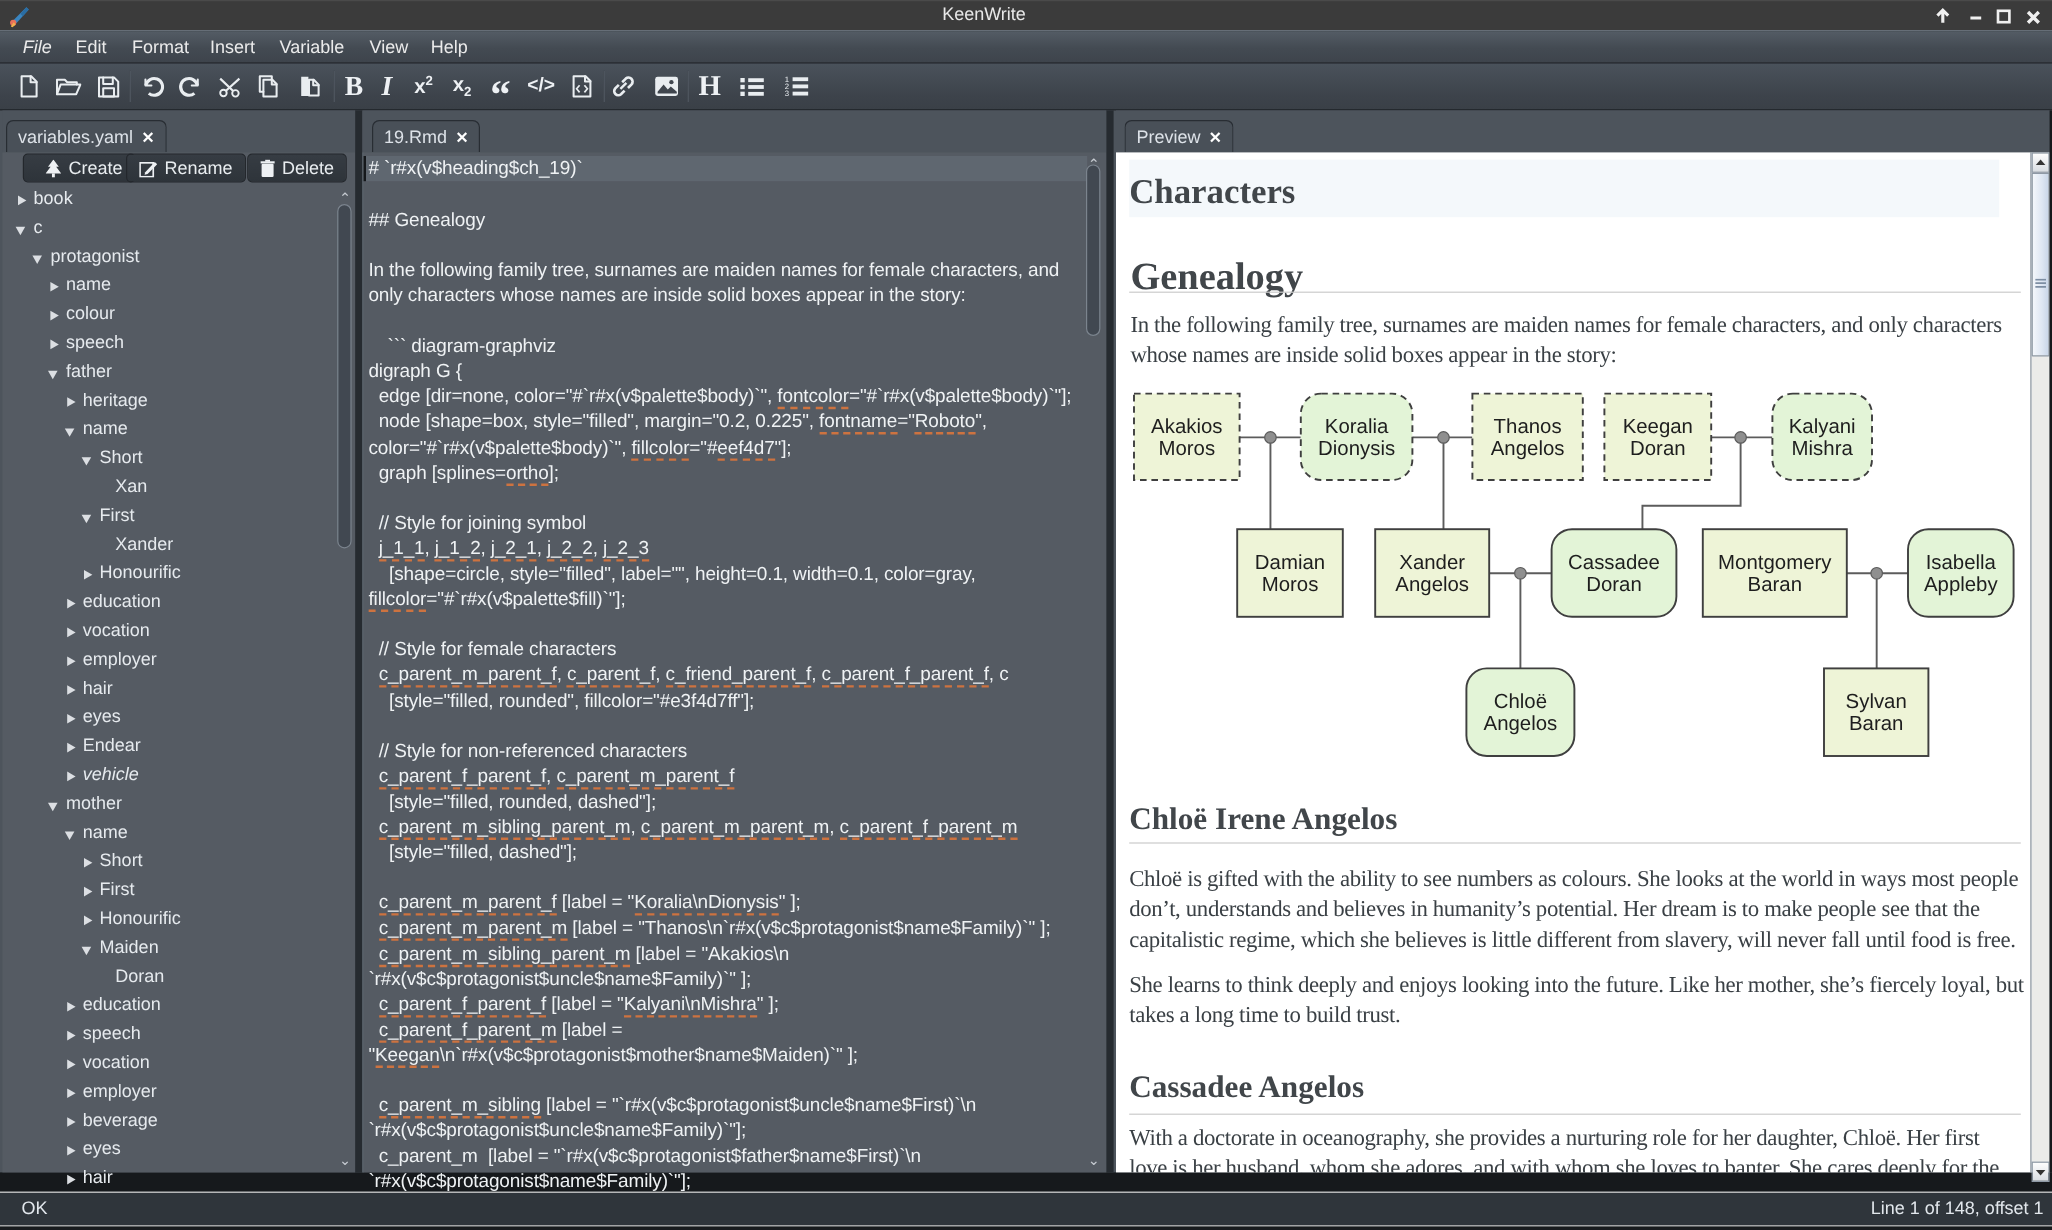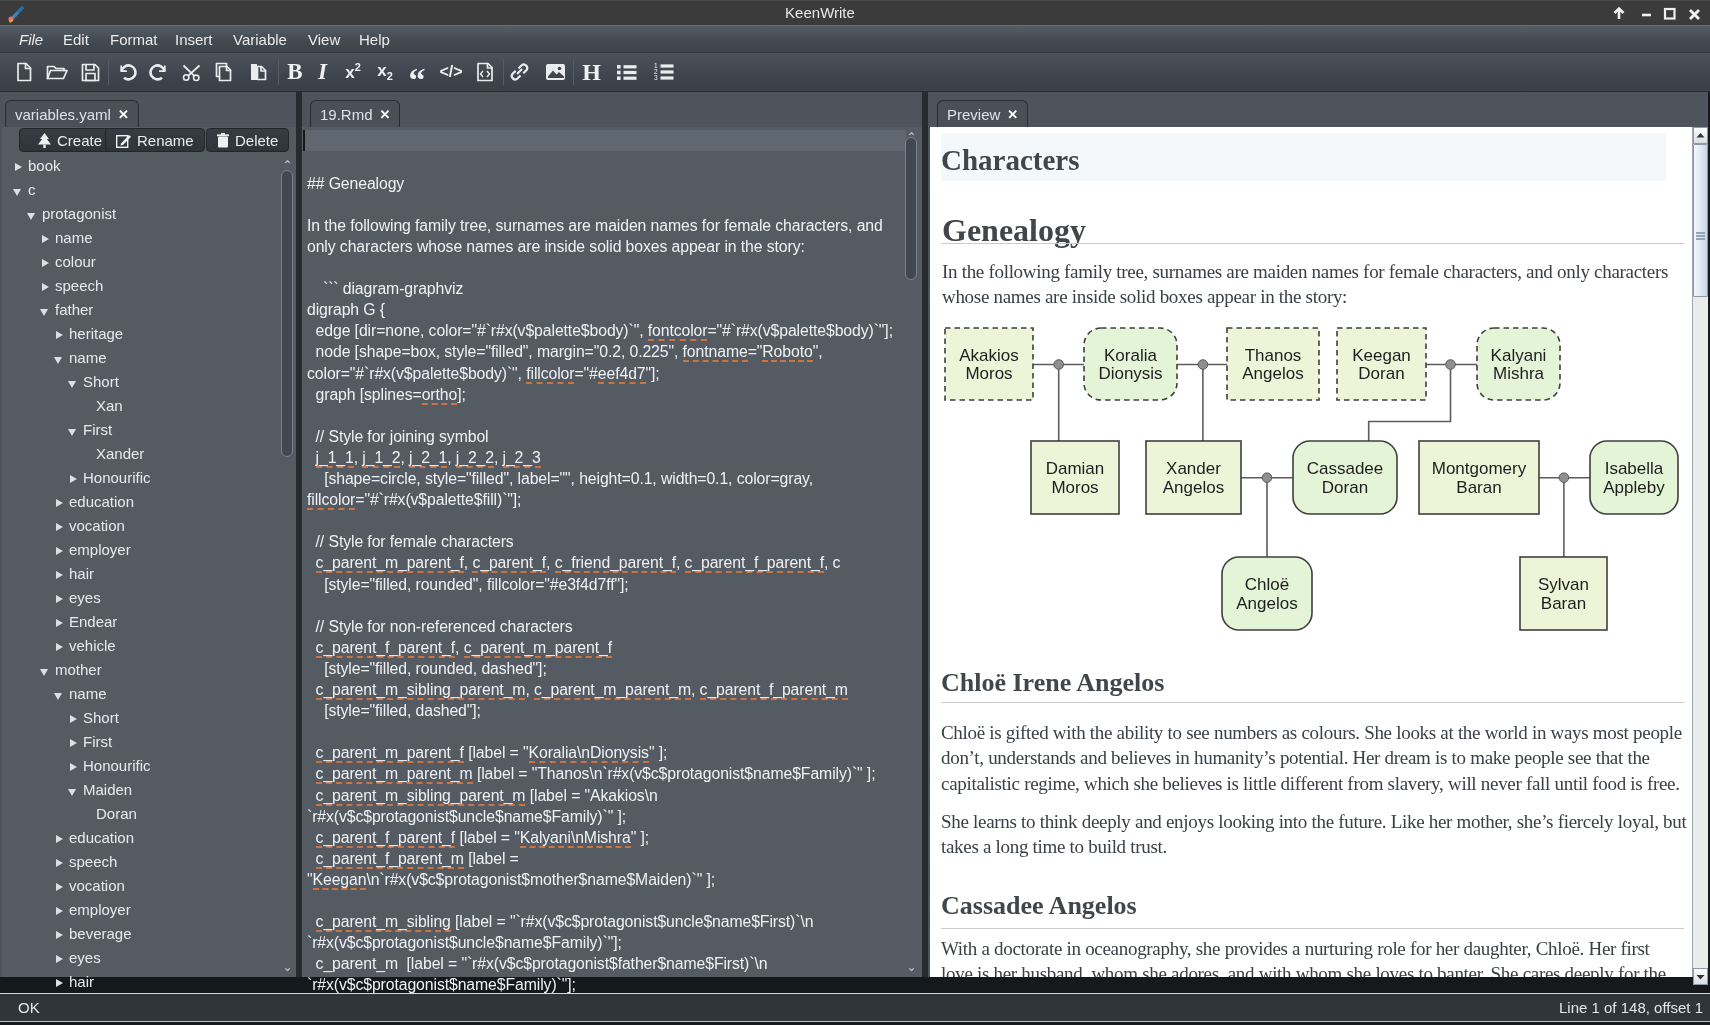--- a/index.html
+++ b/index.html
@@ -249,21 +249,21 @@
         <div class="trow" style="left:0;top:268px;width:100%;"><div class="tlabel" style="left:94px;">Xan</div></div>
         <div class="trow" style="left:0;top:292px;width:100%;"><div class="arr e" style="left:66px;"></div><div class="tlabel" style="left:81px;">First</div></div>
         <div class="trow" style="left:0;top:316px;width:100%;"><div class="tlabel" style="left:94px;">Xander</div></div>
         <div class="trow" style="left:0;top:340px;width:100%;"><div class="arr c" style="left:68px;"></div><div class="tlabel" style="left:81px;">Honourific</div></div>
         <div class="trow" style="left:0;top:364px;width:100%;"><div class="arr c" style="left:54px;"></div><div class="tlabel" style="left:67px;">education</div></div>
         <div class="trow" style="left:0;top:388px;width:100%;"><div class="arr c" style="left:54px;"></div><div class="tlabel" style="left:67px;">vocation</div></div>
         <div class="trow" style="left:0;top:412px;width:100%;"><div class="arr c" style="left:54px;"></div><div class="tlabel" style="left:67px;">employer</div></div>
         <div class="trow" style="left:0;top:436px;width:100%;"><div class="arr c" style="left:54px;"></div><div class="tlabel" style="left:67px;">hair</div></div>
         <div class="trow" style="left:0;top:460px;width:100%;"><div class="arr c" style="left:54px;"></div><div class="tlabel" style="left:67px;">eyes</div></div>
         <div class="trow" style="left:0;top:484px;width:100%;"><div class="arr c" style="left:54px;"></div><div class="tlabel" style="left:67px;">Endear</div></div>
-        <div class="trow" style="left:0;top:508px;width:100%;"><div class="arr c" style="left:54px;"></div><div class="tlabel" style="left:67px;">vehicle</div></div>
+        <div class="trow" style="left:0;top:508px;width:100%;font-style:italic;"><div class="arr c" style="left:54px;"></div><div class="tlabel" style="left:67px;">vehicle</div></div>
         <div class="trow" style="left:0;top:532px;width:100%;"><div class="arr e" style="left:38px;"></div><div class="tlabel" style="left:53px;">mother</div></div>
         <div class="trow" style="left:0;top:556px;width:100%;"><div class="arr e" style="left:52px;"></div><div class="tlabel" style="left:67px;">name</div></div>
         <div class="trow" style="left:0;top:580px;width:100%;"><div class="arr c" style="left:68px;"></div><div class="tlabel" style="left:81px;">Short</div></div>
         <div class="trow" style="left:0;top:604px;width:100%;"><div class="arr c" style="left:68px;"></div><div class="tlabel" style="left:81px;">First</div></div>
         <div class="trow" style="left:0;top:628px;width:100%;"><div class="arr c" style="left:68px;"></div><div class="tlabel" style="left:81px;">Honourific</div></div>
         <div class="trow" style="left:0;top:652px;width:100%;"><div class="arr e" style="left:66px;"></div><div class="tlabel" style="left:81px;">Maiden</div></div>
         <div class="trow" style="left:0;top:676px;width:100%;"><div class="tlabel" style="left:94px;">Doran</div></div>
         <div class="trow" style="left:0;top:700px;width:100%;"><div class="arr c" style="left:54px;"></div><div class="tlabel" style="left:67px;">education</div></div>
         <div class="trow" style="left:0;top:724px;width:100%;"><div class="arr c" style="left:54px;"></div><div class="tlabel" style="left:67px;">speech</div></div>
         <div class="trow" style="left:0;top:748px;width:100%;"><div class="arr c" style="left:54px;"></div><div class="tlabel" style="left:67px;">vocation</div></div>
@@ -277,20 +277,21 @@
           <div class="chev" style="bottom:3px;left:0;">⌄</div>
         </div>
   </div>
   <div class="split" style="left:296px;"></div>
 
   <div class="strip" style="left:302px;width:620px;"></div>
   <div class="tab" style="left:310px;">19.Rmd <span class="x">✕</span></div>
   <div class="panel" style="left:302px;width:620px;border-left:1px solid #5a626b;">
     <div id="hiline"></div>
         <div id="caret"></div>
+    <div class="cl" style="top:3.4px;"># `r#x(v$heading$ch_19)`</div>
         <div class="cl" style="top:45.6px;">## Genealogy</div>
         <div class="cl" style="top:87.8px;">In the following family tree, surnames are maiden names for female characters, and</div>
         <div class="cl" style="top:108.9px;">only characters whose names are inside solid boxes appear in the story:</div>
         <div class="cl" style="top:151px;margin-left:16px;">``` diagram-graphviz</div>
         <div class="cl" style="top:193.3px;">  edge [dir=none, color="#`r#x(v$palette$body)`", <i>fontcolor</i>="#`r#x(v$palette$body)`"];</div>
         <div class="cl" style="top:172.2px;">digraph G {</div>
         <div class="cl" style="top:214.4px;">  node [shape=box, style="filled", margin="0.2, 0.225", <i>fontname</i>="<i>Roboto</i>",</div>
         <div class="cl" style="top:235.5px;">color="#`r#x(v$palette$body)`", <i>fillcolor</i>="#<i>eef4d7</i>"];</div>
         <div class="cl" style="top:256.6px;">  graph [splines=<i>ortho</i>];</div>
         <div class="cl" style="top:298.8px;">  // Style for joining symbol</div>

